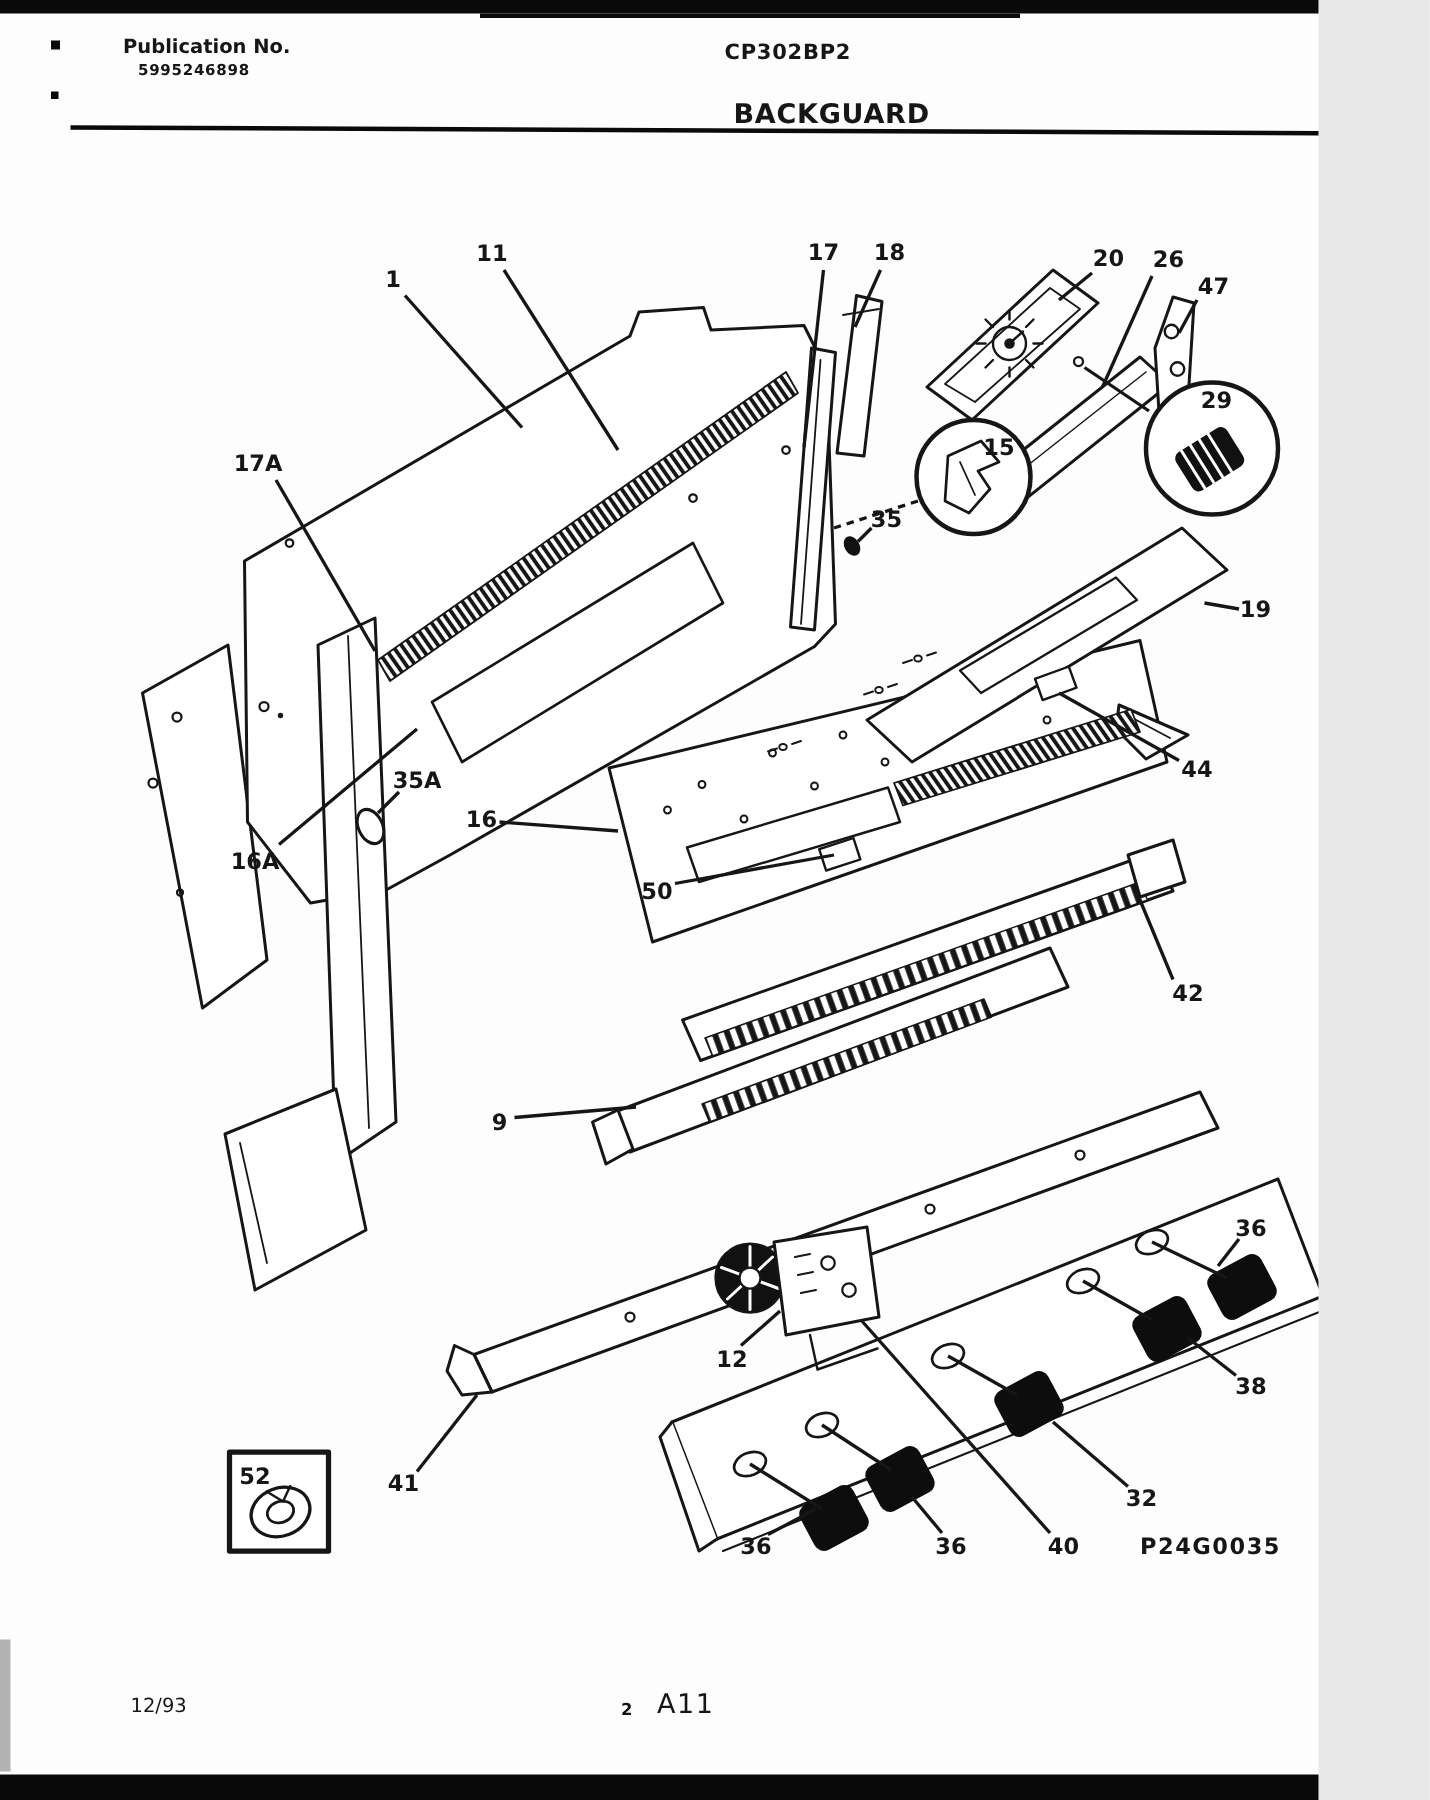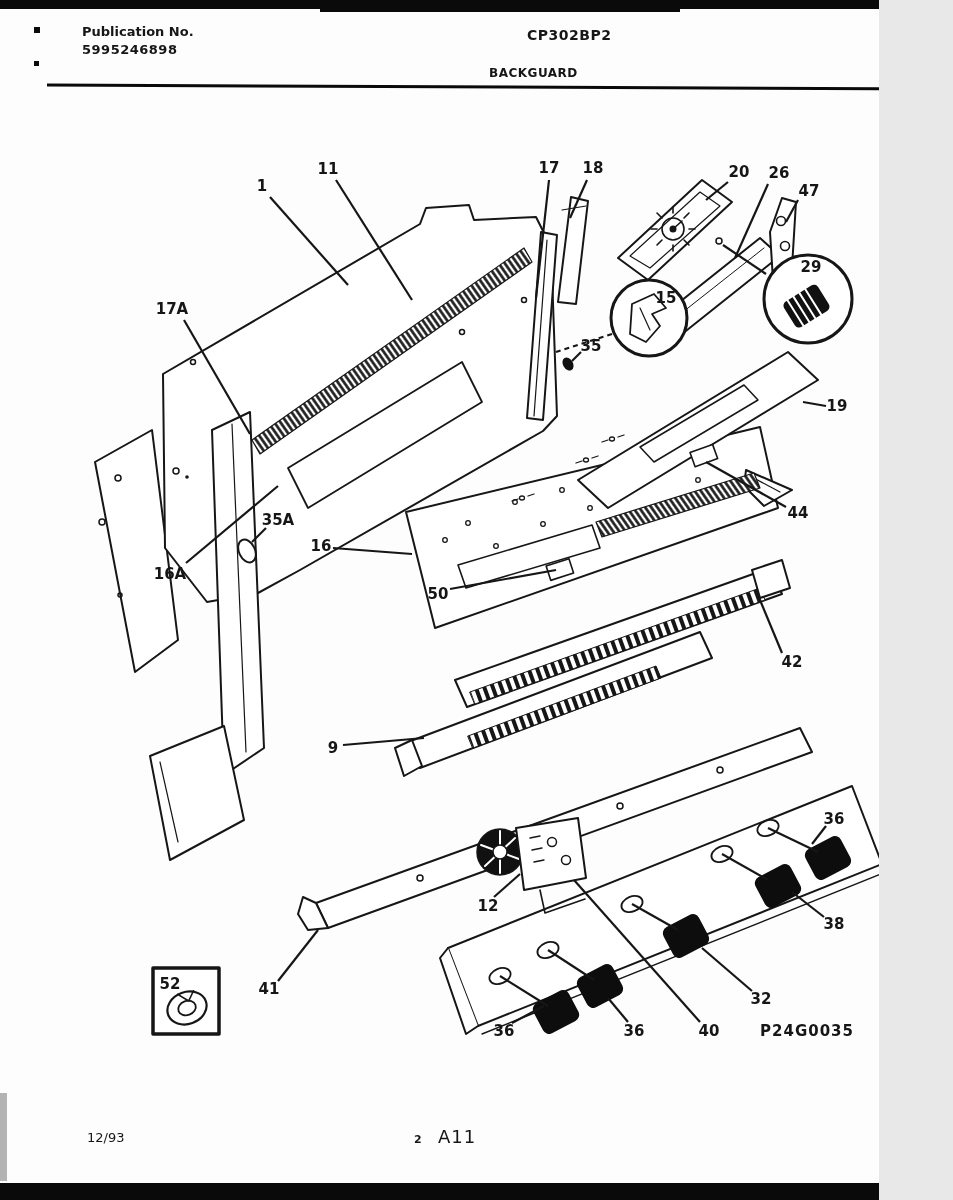--- a/index.html
+++ b/index.html
@@ -1,23 +1,23 @@
 <!DOCTYPE html>
 <html><head>
 <meta charset="utf-8">
 <style>
   html,body{margin:0;padding:0;background:#e8e8e8;}
   #page{position:relative;width:879px;height:1200px;background:#fdfdfd;overflow:hidden;
         font-family:"DejaVu Sans",sans-serif;color:#161616;}
   .artifact{position:absolute;background:#0a0a0a;}
   .hdr{position:absolute;font-weight:bold;white-space:nowrap;}
   #pub-label{left:82px;top:24px;font-size:13px;}
-  #pub-number{left:82px;top:42px;font-size:13px;letter-spacing:.5px;}
-  #model{left:483px;top:27px;font-size:14px;letter-spacing:.5px;margin-left:44px;}
-  #section-title{left:489px;top:66px;font-size:12px;letter-spacing:.5px;}
+  #pub-number{left:92px;top:42px;font-size:10px;letter-spacing:.5px;}
+  #model{left:483px;top:27px;font-size:14px;letter-spacing:.5px;}
+  #section-title{left:489px;top:66px;font-size:18px;letter-spacing:.5px;}
   #footer-date{left:87px;top:1130px;font-size:13px;font-weight:normal;}
   #footer-pnum{left:414px;top:1133px;font-size:11px;font-weight:bold;}
   #footer-page{left:438px;top:1126px;font-size:18px;font-weight:normal;letter-spacing:1px;}
   #diagram-svg{position:absolute;left:0;top:0;}
   .callout{font:bold 15px "DejaVu Sans",sans-serif;fill:#161616;}
   svg text{user-select:none;}
 </style>
 </head>
 <body>
 

